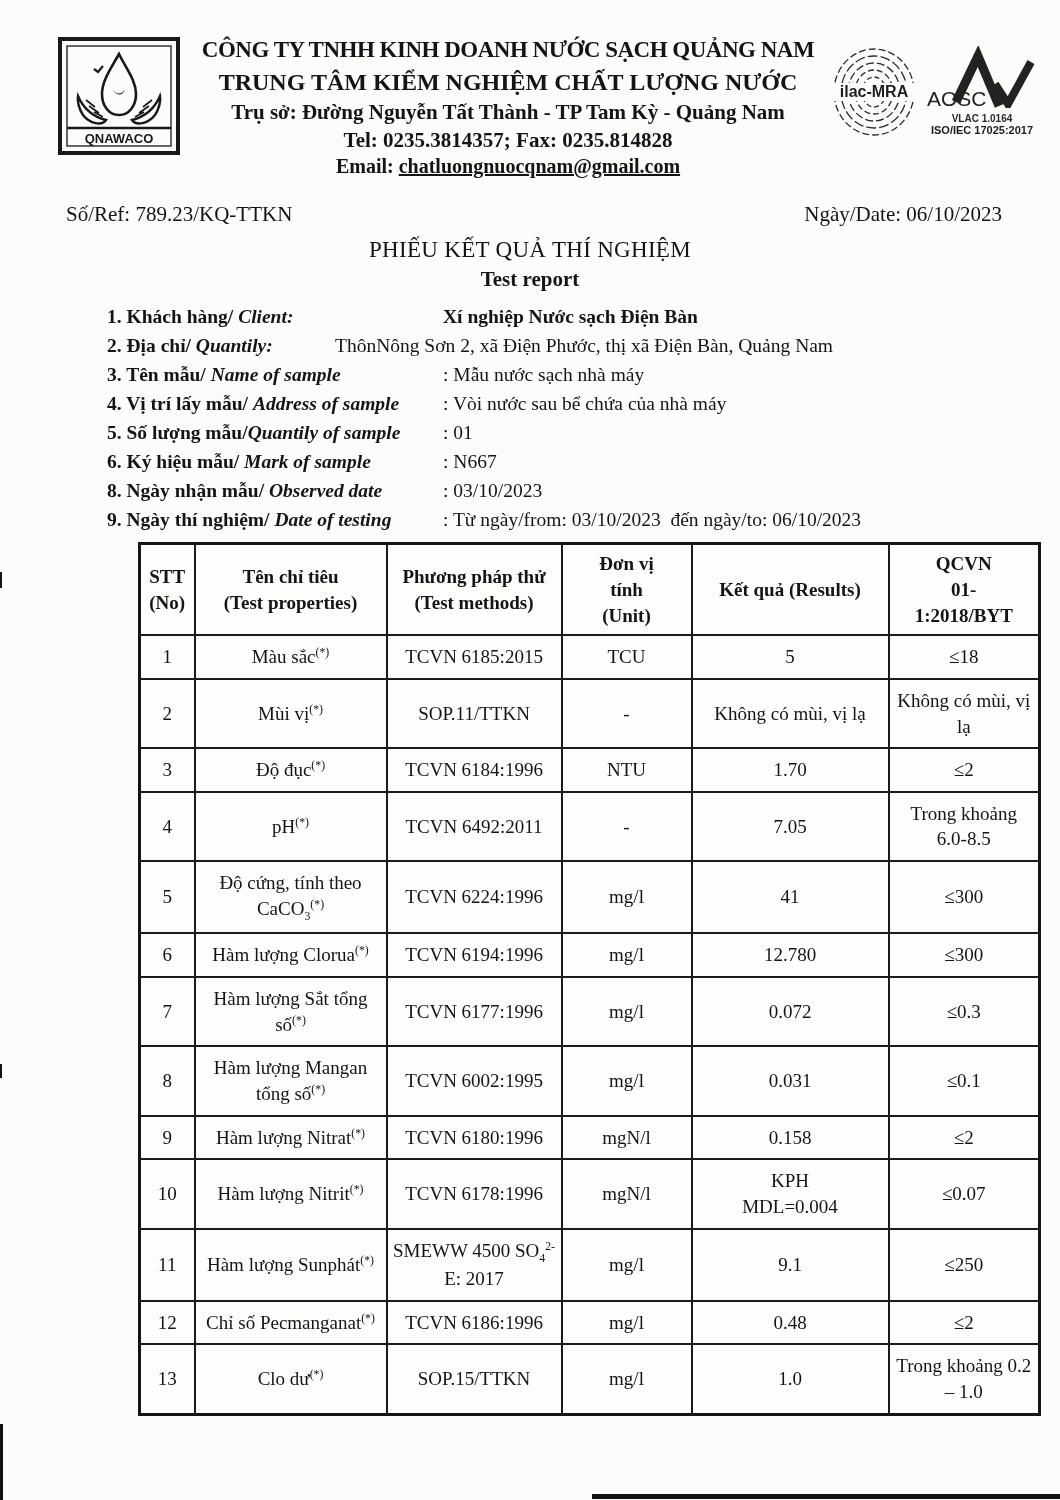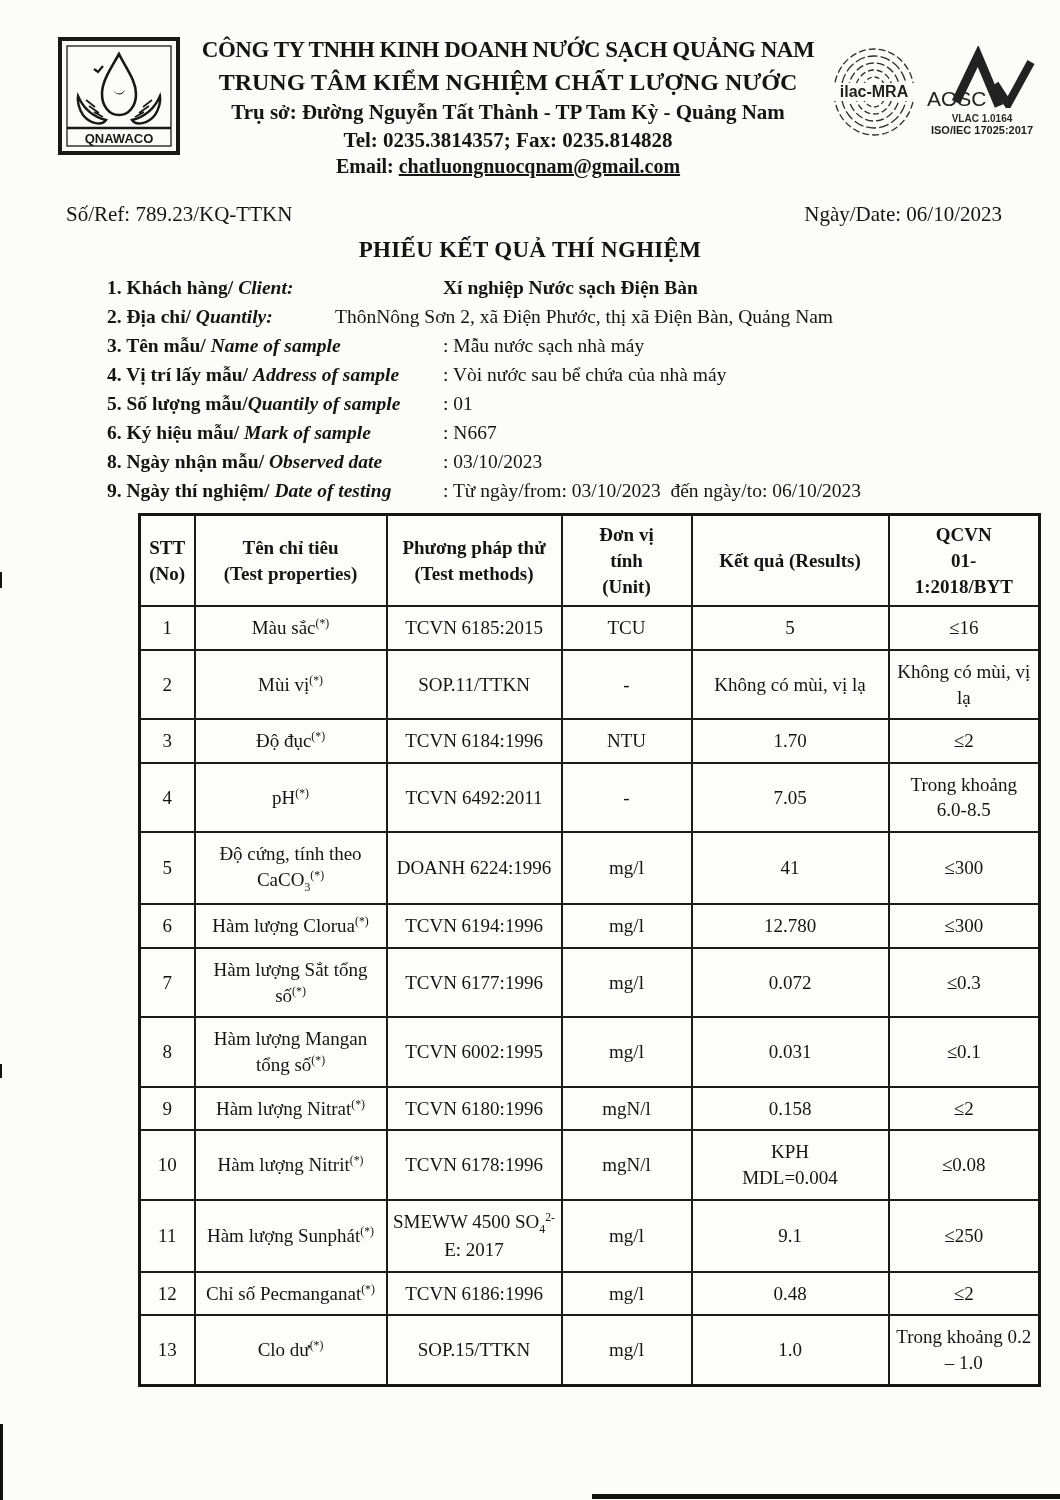--- a/index.html
+++ b/index.html
@@ -18,21 +18,21 @@
   .head-tel{font-size:21px; font-weight:bold; margin-top:2px;}
   .head-email{font-size:20px; font-weight:bold; margin-top:0;}
   .head-email .mail{text-decoration:underline;}
   .logo-right{width:216px; flex:0 0 216px; display:flex; gap:8px; padding-top:10px; align-items:flex-start;}
   .aosc-wrap{text-align:center; font-family:"Liberation Sans","DejaVu Sans",sans-serif;}
   .aosc-cap1{font-size:10px; font-weight:bold; color:#2a2a2a; margin-top:1px;}
   .aosc-cap2{font-size:11px; font-weight:bold; color:#1c1c1c;}
   svg text{font-family:"Liberation Sans","DejaVu Sans",sans-serif;}
   
   .ref-row{display:flex; justify-content:space-between; padding:0 58px 0 66px; margin-top:24px; font-size:21px;}
-  .doc-title{text-align:center; font-size:23px; font-weight:bold; margin:10px 0 0 0; letter-spacing:0.3px;}
+  .doc-title{text-align:center; font-size:23px; font-weight:normal; margin:10px 0 0 0; letter-spacing:0.3px;}
   .doc-subtitle{text-align:center; font-size:21px; font-weight:bold; margin:4px 0 0 0;}
   
   .info-list{margin:10px 0 0 107px; width:880px; font-size:19.5px; line-height:1.49;}
   .info-row{margin:0;}
   .info-label{display:inline-block; min-width:336px; font-weight:bold; vertical-align:top;}
   .info-label .en{font-style:italic;}
   .info-row:nth-child(1) .info-value{font-weight:bold;}
   .info-row:nth-child(2) .info-label{min-width:228px;}
   .info-value{white-space:pre-wrap;}
   
@@ -101,20 +101,21 @@
       </div>
     </div>
   </div>
 
   <div class="ref-row">
     <span>Số/Ref: 789.23/KQ-TTKN</span>
     <span>Ngày/Date: 06/10/2023</span>
   </div>
 
   <div class="doc-title">PHIẾU KẾT QUẢ THÍ NGHIỆM</div>
+  <div class="doc-subtitle">Test report</div>
 
   <div class="info-list">
       <div class="info-row"><span class="info-label"><span>1. Khách hàng/ </span><span class="en">Client:</span></span><span class="info-value">Xí nghiệp Nước sạch Điện Bàn</span></div>
       <div class="info-row"><span class="info-label"><span>2. Địa chỉ/ </span><span class="en">Quantily:</span></span><span class="info-value">ThônNông Sơn 2, xã Điện Phước, thị xã Điện Bàn, Quảng Nam</span></div>
       <div class="info-row"><span class="info-label"><span>3. Tên mẫu/ </span><span class="en">Name of sample</span></span><span class="info-value">: Mẫu nước sạch nhà máy</span></div>
       <div class="info-row"><span class="info-label"><span>4. Vị trí lấy mẫu/ </span><span class="en">Address of sample</span></span><span class="info-value">: Vòi nước sau bể chứa của nhà máy</span></div>
       <div class="info-row"><span class="info-label"><span>5. Số lượng mẫu/</span><span class="en">Quantily of sample</span></span><span class="info-value">: 01</span></div>
       <div class="info-row"><span class="info-label"><span>6. Ký hiệu mẫu/ </span><span class="en">Mark of sample</span></span><span class="info-value">: N667</span></div>
       <div class="info-row"><span class="info-label"><span>8. Ngày nhận mẫu/ </span><span class="en">Observed date</span></span><span class="info-value">: 03/10/2023</span></div>
       <div class="info-row"><span class="info-label"><span>9. Ngày thí nghiệm/ </span><span class="en">Date of testing</span></span><span class="info-value">: Từ ngày/from: 03/10/2023  đến ngày/to: 06/10/2023</span></div>
@@ -146,21 +147,21 @@
 1:2018/BYT</th>
         </tr>
     </thead>
     <tbody>
         <tr>
           <td>1</td>
           <td>Màu sắc<sup>(*)</sup></td>
           <td>TCVN 6185:2015</td>
           <td>TCU</td>
           <td class="pre">5</td>
-          <td>≤16</td>
+          <td>≤18</td>
         </tr>
         <tr>
           <td>2</td>
           <td>Mùi vị<sup>(*)</sup></td>
           <td>SOP.11/TTKN</td>
           <td>-</td>
           <td class="pre">Không có mùi, vị lạ</td>
           <td>Không có mùi, vị lạ</td>
         </tr>
         <tr>
@@ -175,21 +176,21 @@
           <td>4</td>
           <td>pH<sup>(*)</sup></td>
           <td>TCVN 6492:2011</td>
           <td>-</td>
           <td class="pre">7.05</td>
           <td>Trong khoảng 6.0-8.5</td>
         </tr>
         <tr>
           <td>5</td>
           <td>Độ cứng, tính theo CaCO<sub>3</sub><sup>(*)</sup></td>
-          <td>DOANH 6224:1996</td>
+          <td>TCVN 6224:1996</td>
           <td>mg/l</td>
           <td class="pre">41</td>
           <td>≤300</td>
         </tr>
         <tr>
           <td>6</td>
           <td>Hàm lượng Clorua<sup>(*)</sup></td>
           <td>TCVN 6194:1996</td>
           <td>mg/l</td>
           <td class="pre">12.780</td>
@@ -219,21 +220,21 @@
           <td class="pre">0.158</td>
           <td>≤2</td>
         </tr>
         <tr>
           <td>10</td>
           <td>Hàm lượng Nitrit<sup>(*)</sup></td>
           <td>TCVN 6178:1996</td>
           <td>mgN/l</td>
           <td class="pre">KPH
 MDL=0.004</td>
-          <td>≤0.08</td>
+          <td>≤0.07</td>
         </tr>
         <tr>
           <td>11</td>
           <td>Hàm lượng Sunphát<sup>(*)</sup></td>
           <td>SMEWW 4500 SO<sub>4</sub><sup>2-</sup> E: 2017</td>
           <td>mg/l</td>
           <td class="pre">9.1</td>
           <td>≤250</td>
         </tr>
         <tr>

